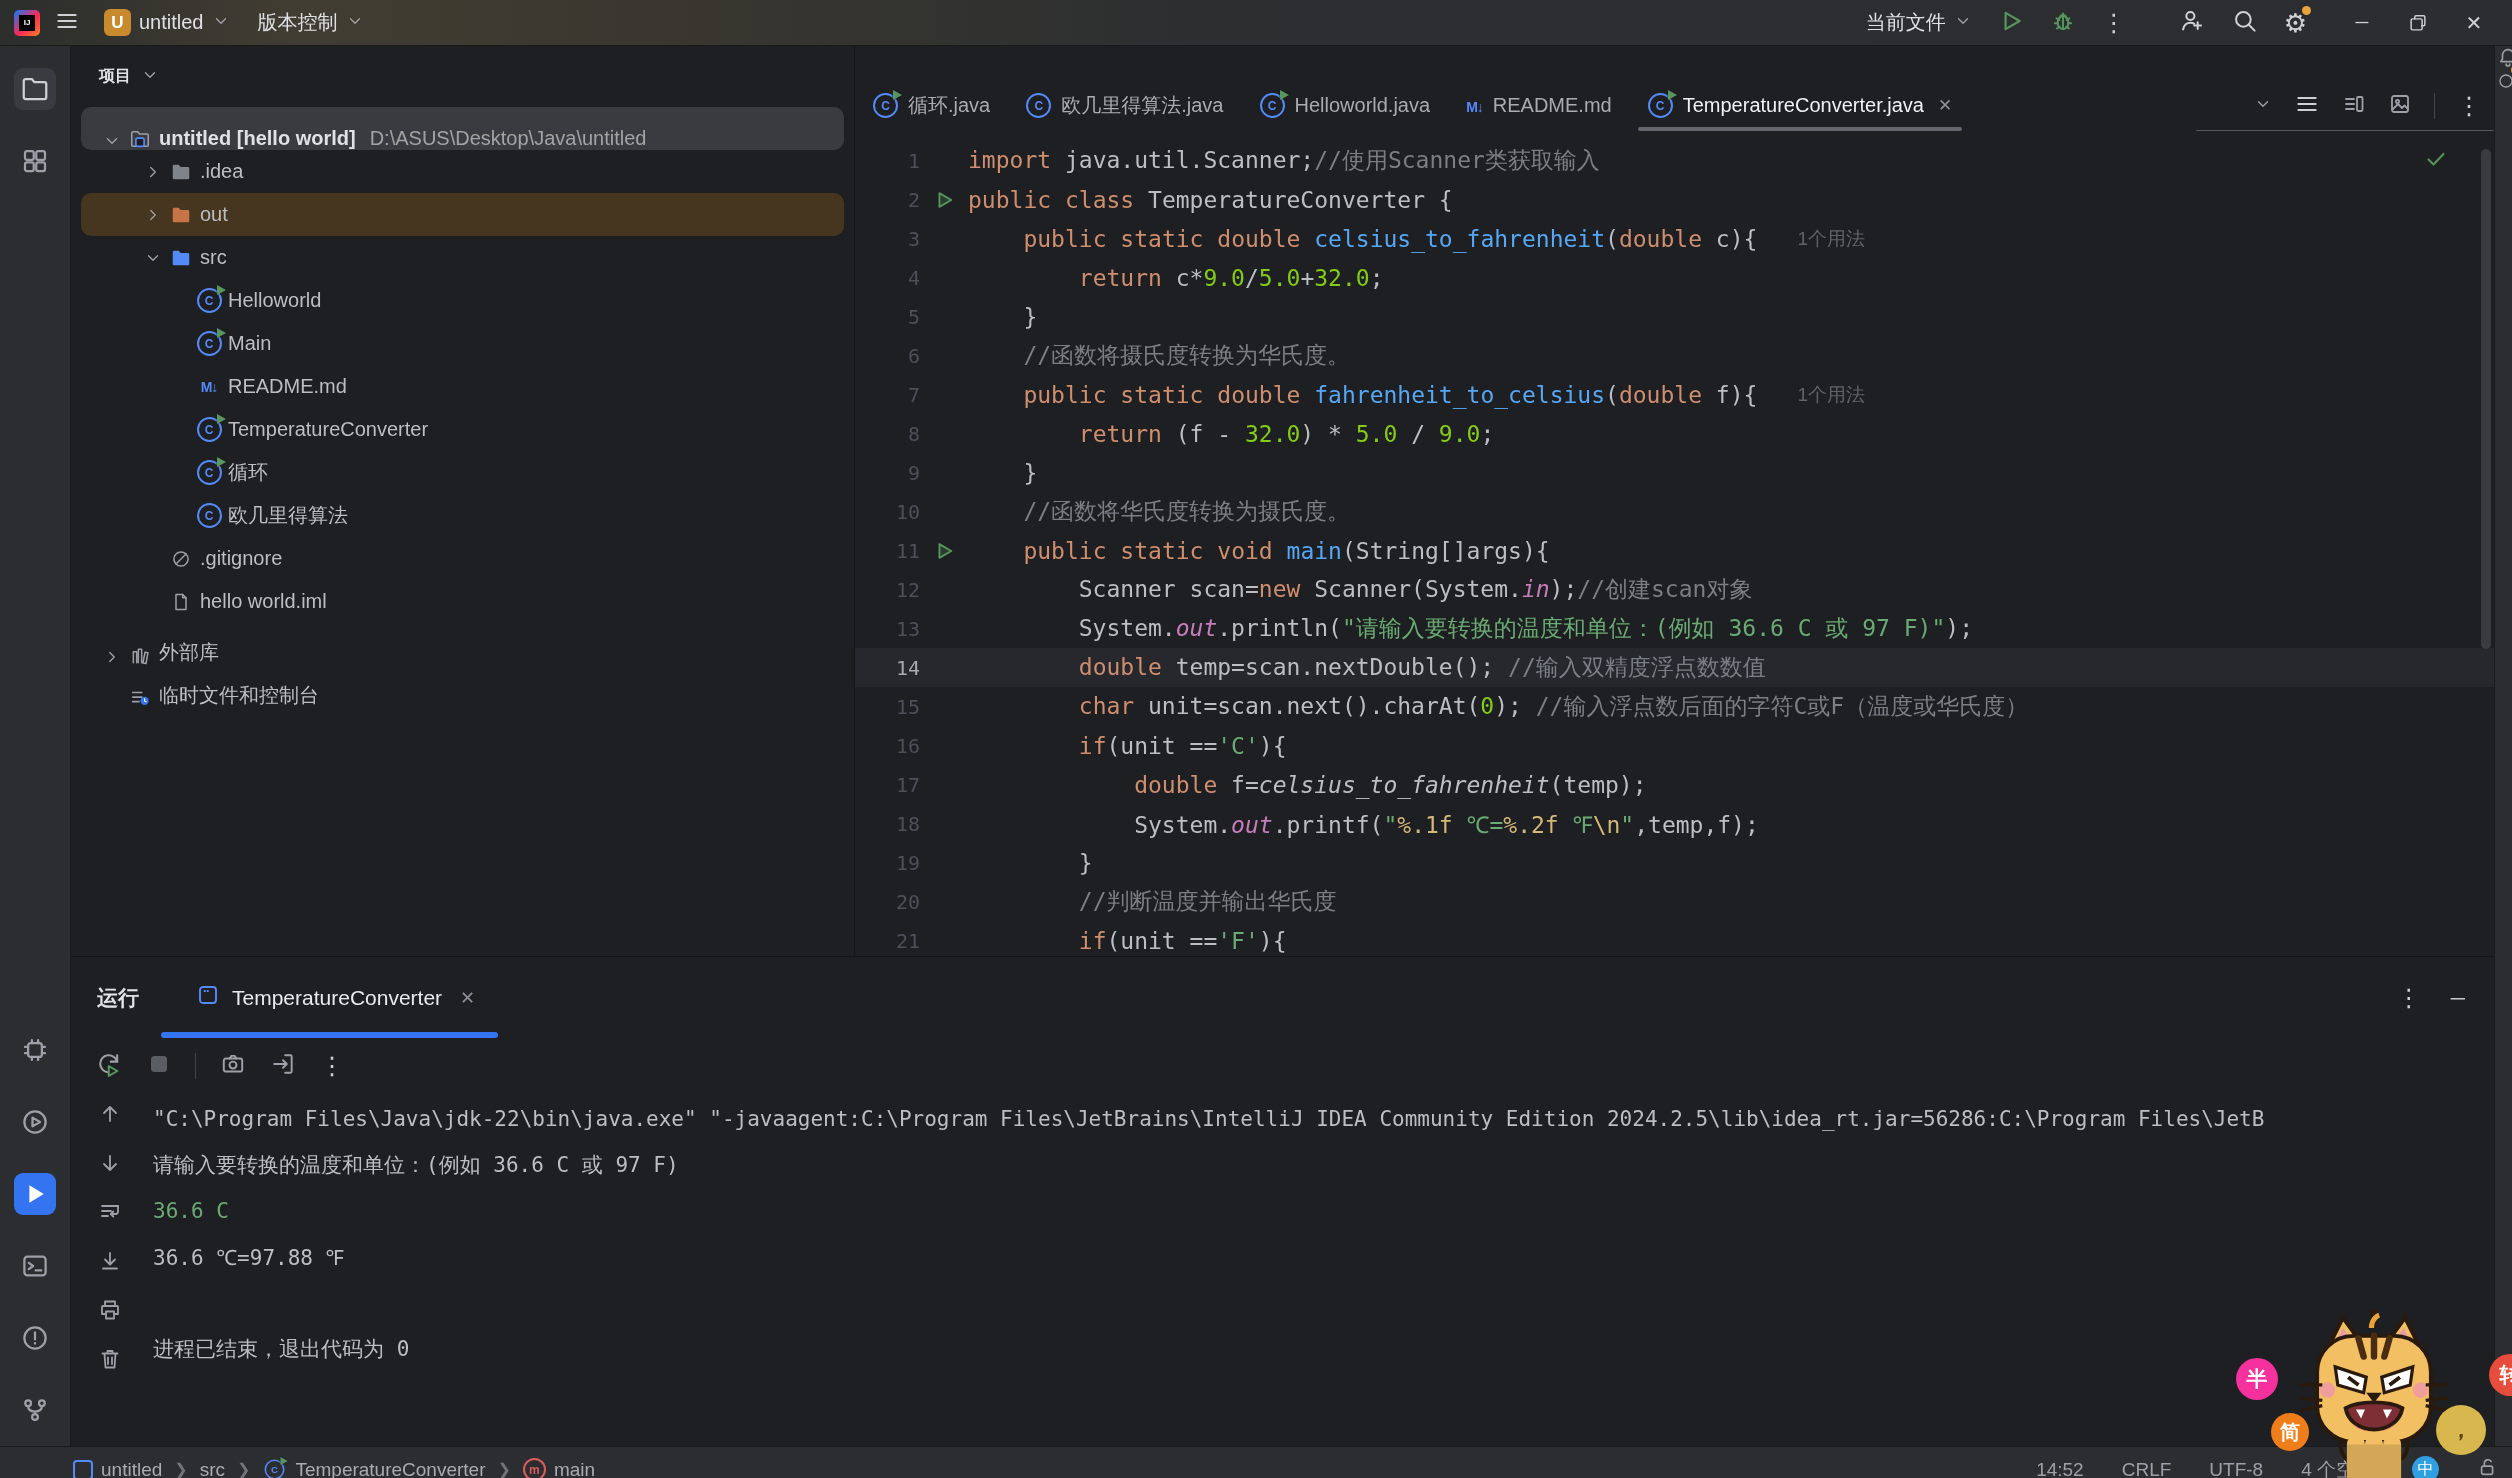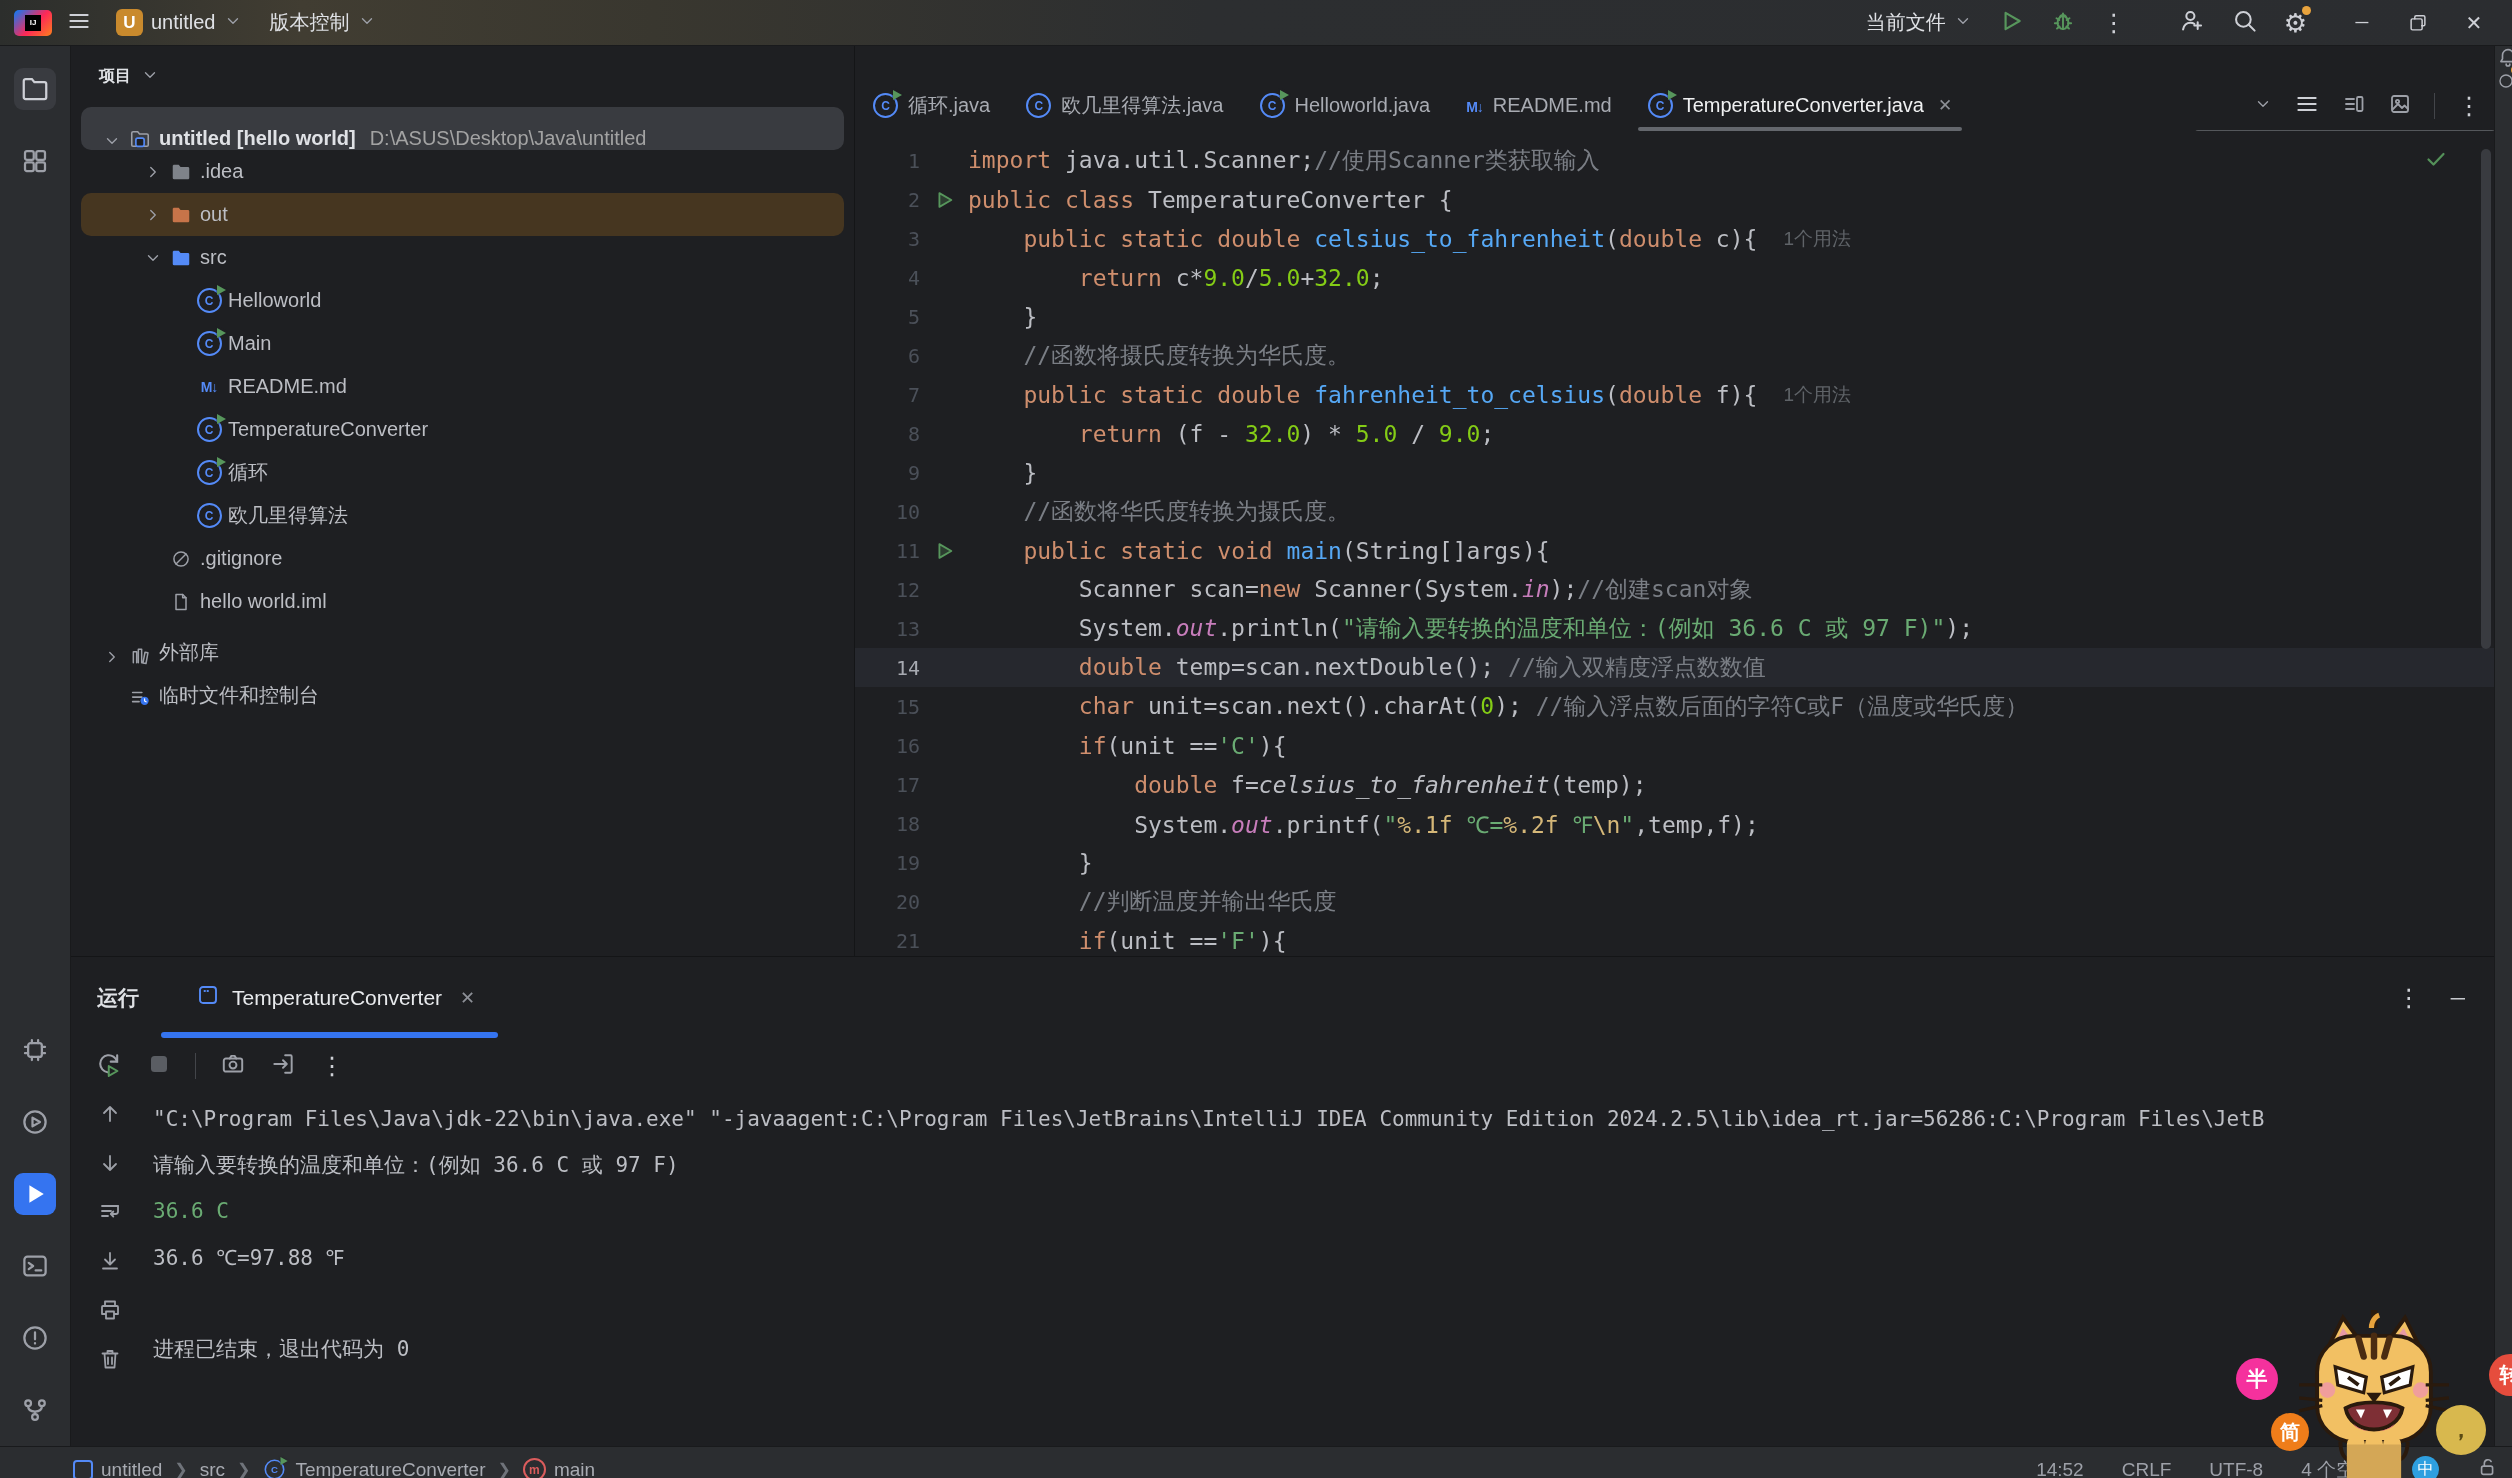--- a/index.html
+++ b/index.html
@@ -6,21 +6,21 @@
   #screen{position:relative;width:2513px;height:1478px;overflow:hidden;background:#1e1f22;
           font-family:"Liberation Sans",sans-serif;color:#bcbec4;-webkit-font-smoothing:antialiased;}
   .mono{font-family:"DejaVu Sans Mono","Liberation Mono",monospace;}
 
   
   .titlebar{position:absolute;left:0;top:0;right:0;height:45px;
     background:linear-gradient(90deg,#2c2e2c 0%,#413d32 12%,#39372f 26%,#2c2e30 48%,#2b2d30 100%);
     border-bottom:1px solid #191a1c;display:flex;align-items:center;}
   .tb-left{display:flex;align-items:center;gap:14px;padding-left:14px;}
   .tb-right{margin-left:auto;display:flex;align-items:center;gap:26px;padding-right:24px;}
-  .logo{width:38px;height:26px;border-radius:5px;background:linear-gradient(135deg,#087cfa,#fe2857 55%,#fc801d);
+  .logo{width:26px;height:26px;border-radius:5px;background:linear-gradient(135deg,#087cfa,#fe2857 55%,#fc801d);
     display:flex;align-items:center;justify-content:center;}
   .logo i{width:16px;height:16px;background:#000;display:flex;align-items:center;justify-content:center;
     font-style:normal;color:#fff;font-size:8px;font-weight:bold;letter-spacing:0;}
   .ubadge{width:27px;height:27px;border-radius:6px;background:#c98a2d;color:#fff;font-weight:bold;
     font-size:17px;display:flex;align-items:center;justify-content:center;}
   .tb-txt{font-size:20px;color:#dfe1e5;}
   .tb-item{display:flex;align-items:center;gap:8px;cursor:default;}
   .winbtn{width:30px;display:flex;justify-content:center;color:#ced0d6;font-size:18px;}
   .gearwrap{position:relative;}
   .gearwrap .dot{position:absolute;right:-4px;top:-4px;width:9px;height:9px;border-radius:50%;background:#e8a33d;}
@@ -67,21 +67,21 @@
 
   .codearea{position:absolute;left:855px;top:131px;right:18px;bottom:523px;overflow:hidden;background:#1e1f22;padding-top:10px;}
   .code-line{height:39px;display:flex;align-items:center;white-space:pre;font-size:23px;}
   .code-line.cur{background:#26282e;}
   .ln{width:65px;text-align:right;flex:none;color:#4b5059;font-size:20px;font-family:"DejaVu Sans Mono",monospace;}
   .runcol{width:48px;flex:none;display:flex;justify-content:center;align-items:center;}
   .codetxt{font-family:"DejaVu Sans Mono","Liberation Mono",monospace;}
   .kw{color:#cf8e6d;} .pl{color:#bcbec4;} .cm{color:#7a7e85;} .num{color:#84cc16;}
   .str{color:#6aab73;} .mth{color:#56a8f5;} .fld{color:#c77dbb;font-style:italic;}
   .fmt{color:#d5b778;} .itl{color:#bcbec4;font-style:italic;}
-  .hint{margin-left:26px;font-size:19px;color:#5f6368;font-family:"Liberation Sans",sans-serif;}
+  .hint{margin-left:40px;font-size:19px;color:#5f6368;font-family:"Liberation Sans",sans-serif;}
   .vscroll{position:absolute;right:22px;top:149px;width:10px;height:500px;border-radius:5px;background:#393b40;}
   .inspect-ok{position:absolute;right:65px;top:147px;}
 
   
   .runpanel{position:absolute;left:71px;top:956px;right:18px;bottom:31px;background:#1e1f22;border-top:1px solid #141517;overflow:hidden;}
   .run-hdr{height:81px;display:flex;align-items:center;position:relative;}
   .run-title{margin-left:26px;font-size:21px;font-weight:bold;color:#dfe1e5;}
   .run-tab{margin-left:57px;display:flex;align-items:center;gap:12px;font-size:21px;color:#e8eaed;}
   .run-tab .x{color:#8c8f96;font-size:18px;margin-left:6px;}
   .run-underline{position:absolute;left:90px;top:75px;width:337px;height:6px;border-radius:3px;background:#3574f0;}

